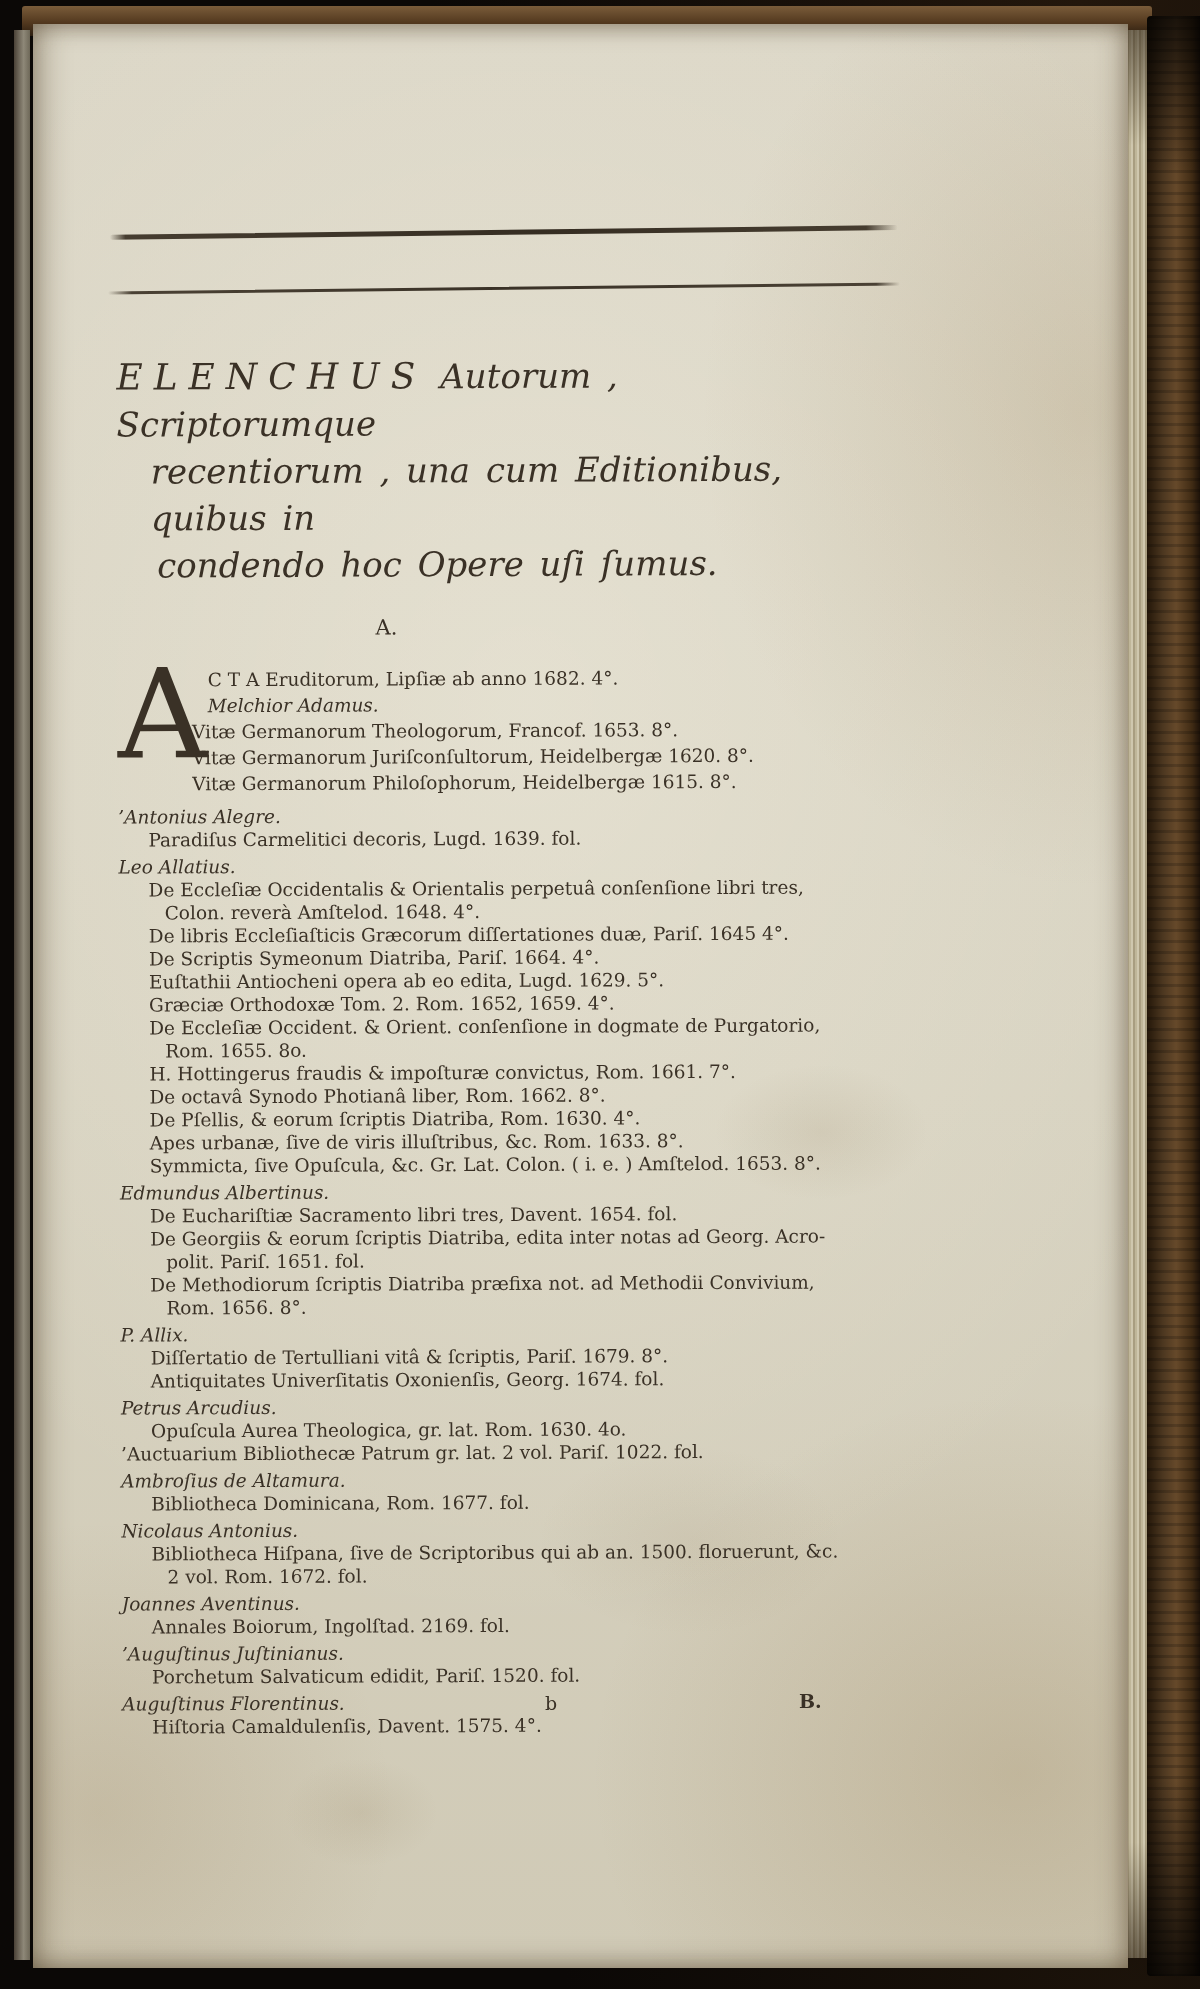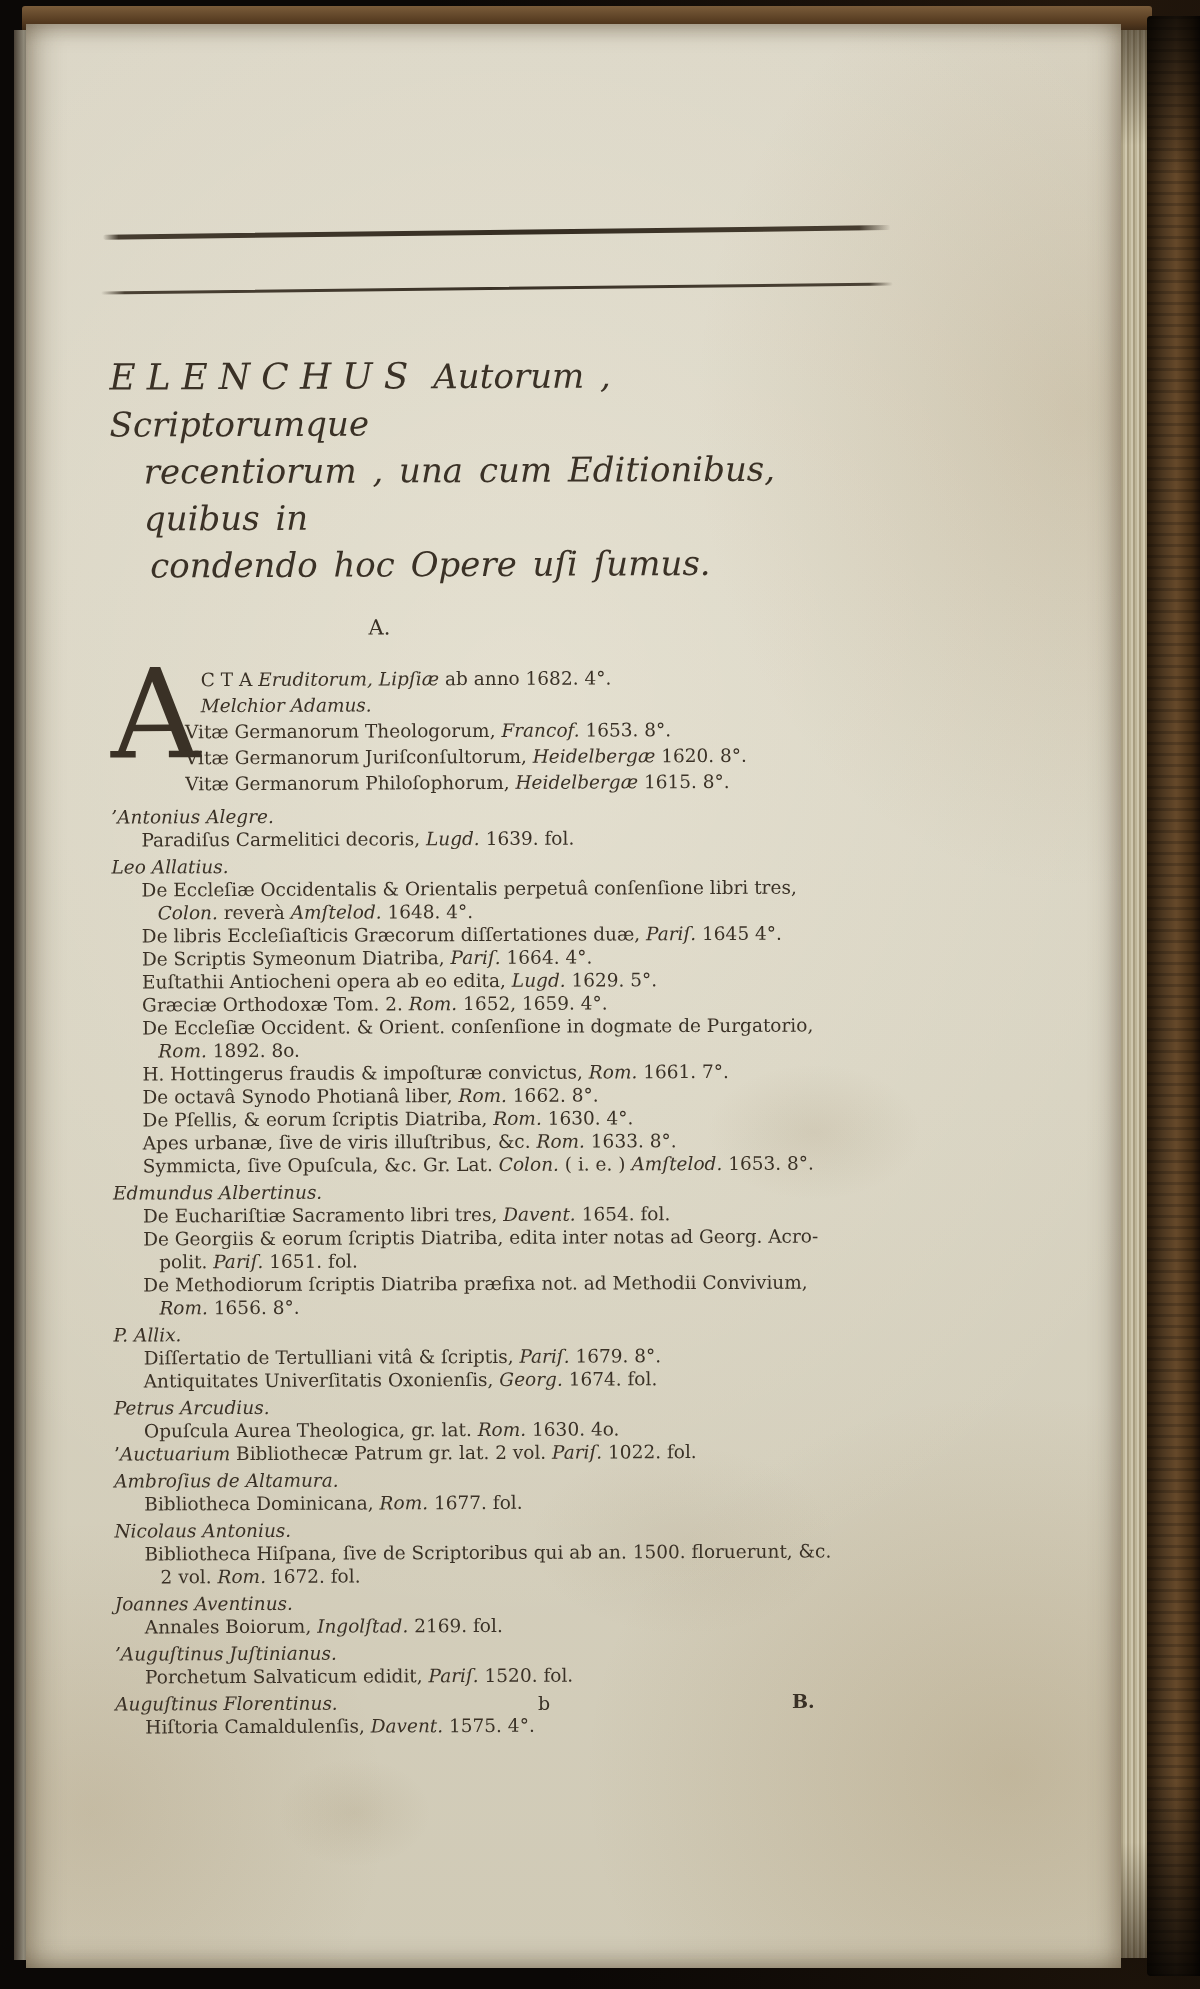--- a/index.html
+++ b/index.html
@@ -21,21 +21,21 @@
     background:
       linear-gradient(180deg, rgba(40,28,14,.55) 0%, rgba(40,28,14,0) 6%, rgba(40,28,14,0) 94%, rgba(40,28,14,.6) 100%),
       repeating-linear-gradient(90deg,#cfc7ae 0 2px,#a89d80 2px 4px,#bfb699 4px 6px);}
   .spine{position:absolute;left:1147px;top:16px;width:53px;height:1960px;border-radius:4px 0 0 4px;
     background:
       linear-gradient(180deg, rgba(0,0,0,.75) 0%, rgba(0,0,0,0) 8%, rgba(0,0,0,0) 90%, rgba(0,0,0,.8) 100%),
       repeating-linear-gradient(180deg, rgba(0,0,0,.18) 0 3px, rgba(0,0,0,0) 3px 11px),
       linear-gradient(90deg,#241709 0%,#4c3720 30%,#66492a 55%,#402b14 85%,#1d1209 100%);}
 
   
-  .paper{position:absolute;left:26px;top:24px;width:1095px;height:1944px;
+  .paper{position:absolute;left:33px;top:24px;width:1095px;height:1944px;
     background:
       radial-gradient(120% 80% at 45% 35%, rgba(255,252,240,.30) 0%, rgba(255,252,240,0) 60%),
       radial-gradient(50% 35% at 96% 20%, rgba(140,110,60,.20) 0%, rgba(140,110,60,0) 70%),
       radial-gradient(60% 30% at 90% 90%, rgba(135,105,55,.22) 0%, rgba(135,105,55,0) 65%),
       radial-gradient(45% 25% at 6% 92%, rgba(130,100,55,.16) 0%, rgba(130,100,55,0) 60%),
       linear-gradient(180deg,#dbd6c6 0%,#d7d2c0 55%,#d0cab6 100%);
     box-shadow:
       inset 22px 0 30px -14px rgba(70,52,28,.40),
       inset -16px 0 26px -10px rgba(70,52,28,.38),
       inset 0 16px 22px -12px rgba(70,52,28,.35),
@@ -66,21 +66,21 @@
 
   .acta{display:flow-root;margin-top:24px;line-height:26px;}
   .dropcap{float:left;width:90px;height:134px;font-size:124px;line-height:98px;color:#3a3126;}
   .lead{padding-top:2px;}
   .acta .author{margin-left:-2px;margin-top:0;}
   .acta-work{margin-left:16px;}
 
   .entries{margin-top:6px;}
   .entry{margin-top:4px;}
   .author{font-style:italic;}
-  .it{font-style:italic;}
+  .it{}
   .work{padding-left:46px;text-indent:-16px;}
   .work.flush{padding-left:16px;text-indent:-16px;}
 
   .sig{position:absolute;font-size:19px;color:#3a3126;}
   .sig-left{left:512px;top:1668px;}
   .sig-right{left:766px;top:1666px;font-weight:bold;}
 </style>
 </head>
 <body>
 
@@ -121,21 +121,21 @@
           <div class="author">’Antonius Alegre.</div>
           <div class="work"><span>Paradiſus Carmelitici decoris, </span><span class="it">Lugd.</span><span> 1639. fol.</span></div>
         </div>
         <div class="entry">
           <div class="author">Leo Allatius.</div>
           <div class="work"><span>De Eccleſiæ Occidentalis &amp; Orientalis perpetuâ conſenſione libri tres, </span><span class="it">Colon.</span><span> reverà </span><span class="it">Amſtelod.</span><span> 1648. 4°.</span></div>
           <div class="work"><span>De libris Eccleſiaſticis Græcorum diſſertationes duæ, </span><span class="it">Pariſ.</span><span> 1645 4°.</span></div>
           <div class="work"><span>De Scriptis Symeonum Diatriba, </span><span class="it">Pariſ.</span><span> 1664. 4°.</span></div>
           <div class="work"><span>Euſtathii Antiocheni opera ab eo edita, </span><span class="it">Lugd.</span><span> 1629. 5°.</span></div>
           <div class="work"><span>Græciæ Orthodoxæ Tom. 2. </span><span class="it">Rom.</span><span> 1652, 1659. 4°.</span></div>
-          <div class="work"><span>De Eccleſiæ Occident. &amp; Orient. conſenſione in dogmate de Purgatorio, </span><span class="it">Rom.</span><span> 1892. 8o.</span></div>
+          <div class="work"><span>De Eccleſiæ Occident. &amp; Orient. conſenſione in dogmate de Purgatorio, </span><span class="it">Rom.</span><span> 1655. 8o.</span></div>
           <div class="work"><span>H. Hottingerus fraudis &amp; impoſturæ convictus, </span><span class="it">Rom.</span><span> 1661. 7°.</span></div>
           <div class="work"><span>De octavâ Synodo Photianâ liber, </span><span class="it">Rom.</span><span> 1662. 8°.</span></div>
           <div class="work"><span>De Pſellis, &amp; eorum ſcriptis Diatriba, </span><span class="it">Rom.</span><span> 1630. 4°.</span></div>
           <div class="work"><span>Apes urbanæ, ſive de viris illuſtribus, &amp;c. </span><span class="it">Rom.</span><span> 1633. 8°.</span></div>
           <div class="work"><span>Symmicta, ſive Opuſcula, &amp;c. Gr. Lat. </span><span class="it">Colon.</span><span> ( i. e. ) </span><span class="it">Amſtelod.</span><span> 1653. 8°.</span></div>
         </div>
         <div class="entry">
           <div class="author">Edmundus Albertinus.</div>
           <div class="work"><span>De Euchariſtiæ Sacramento libri tres, </span><span class="it">Davent.</span><span> 1654. fol.</span></div>
           <div class="work"><span>De Georgiis &amp; eorum ſcriptis Diatriba, edita inter notas ad Georg. Acro­polit. </span><span class="it">Pariſ.</span><span> 1651. fol.</span></div>

